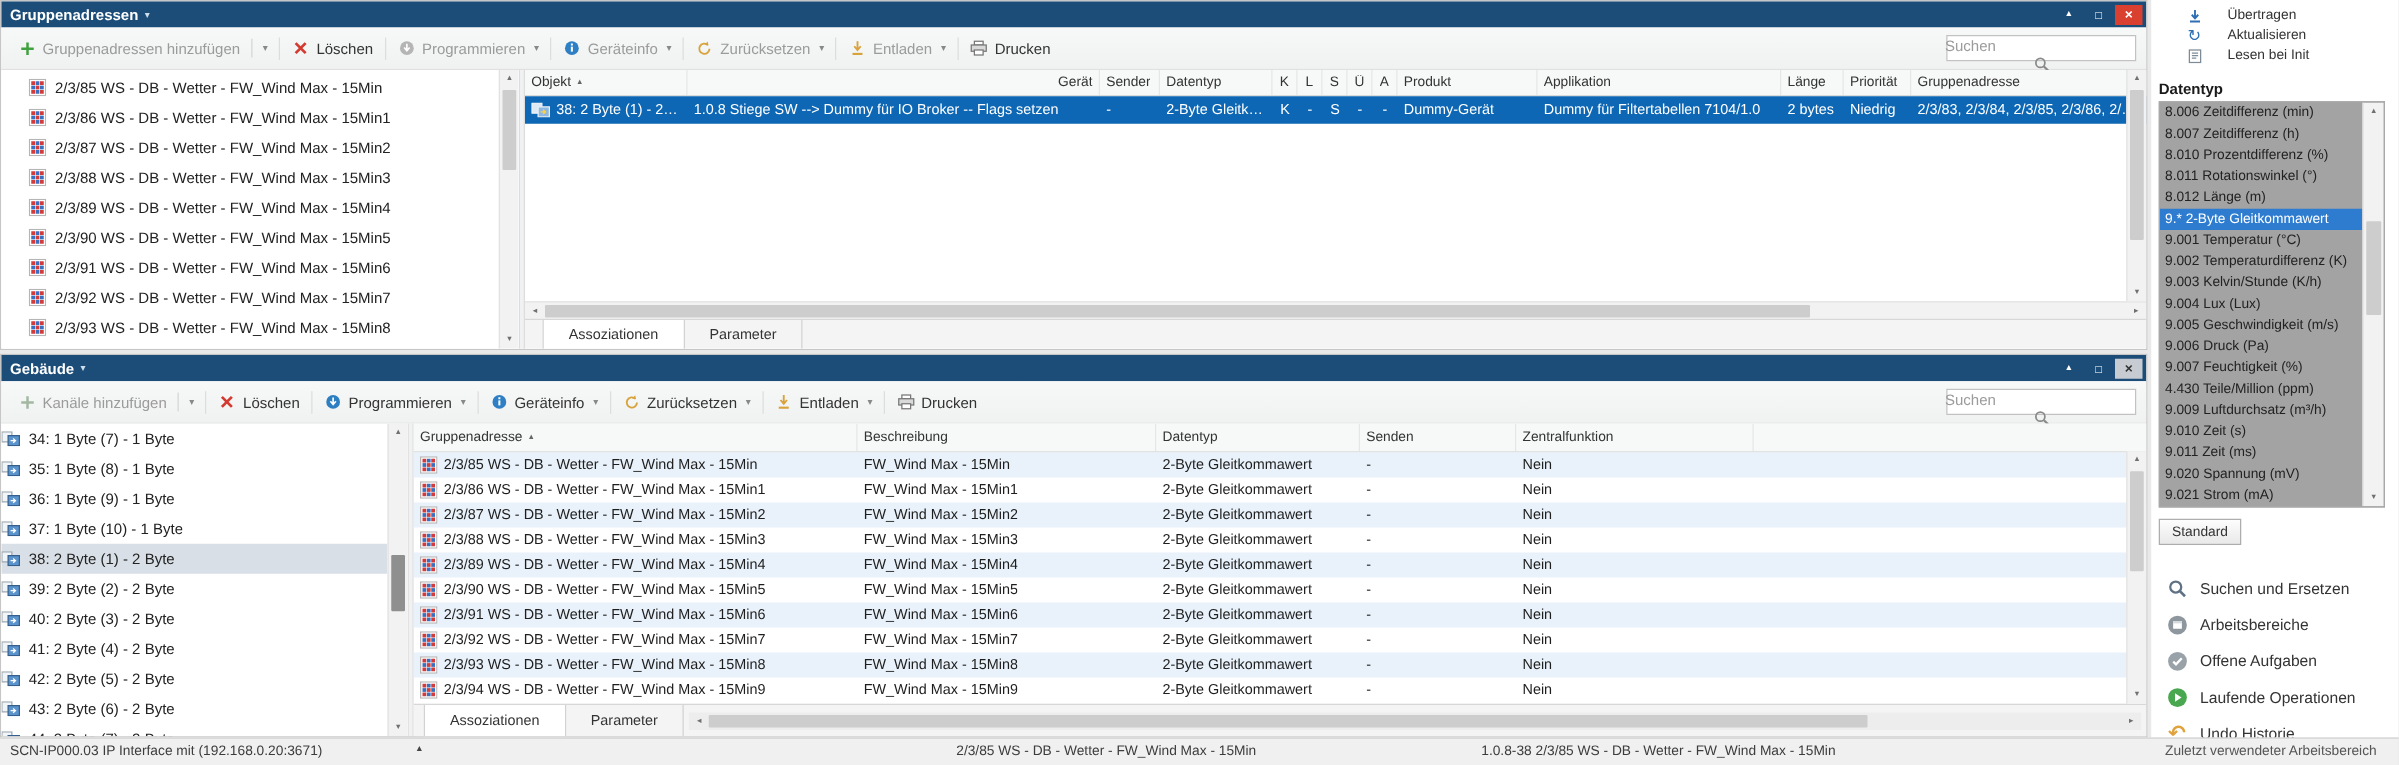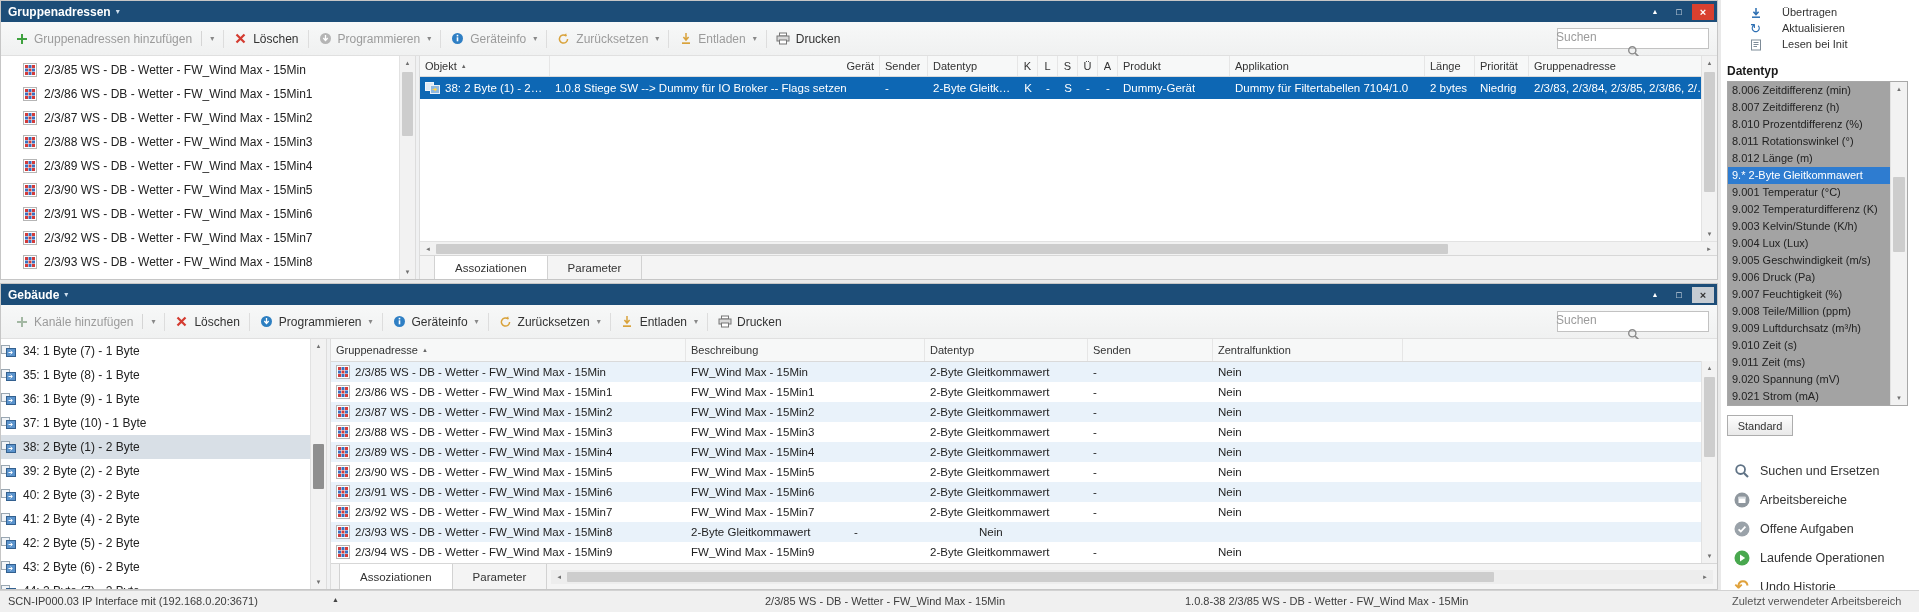--- a/index.html
+++ b/index.html
@@ -957,20 +957,23 @@
                     <rect x="9" y="2" width="3" height="3" fill="#d23b3b"></rect>
                     <rect x="2" y="5.5" width="3" height="3" fill="#3a6fbf"></rect>
                     <rect x="5.5" y="5.5" width="3" height="3" fill="#d23b3b"></rect>
                     <rect x="9" y="5.5" width="3" height="3" fill="#3a6fbf"></rect>
                     <rect x="2" y="9" width="3" height="3" fill="#d23b3b"></rect>
                     <rect x="5.5" y="9" width="3" height="3" fill="#3a6fbf"></rect>
                     <rect x="9" y="9" width="3" height="3" fill="#d23b3b"></rect>
                   </svg>
                   <span class="lbl">2/3/93 WS - DB - Wetter - FW_Wind Max - 15Min8</span>
                 </div>
+                <div class="td" style="width: 239px; flex: 0 0 239px;">
+                  <span class="lbl">FW_Wind Max - 15Min8</span>
+                </div>
                 <div class="td" style="width: 163px; flex: 0 0 163px;">
                   <span class="lbl">2-Byte Gleitkommawert</span>
                 </div>
                 <div class="td" style="width: 125px; flex: 0 0 125px;">
                   <span class="lbl">-</span>
                 </div>
                 <div class="td" style="width: 190px; flex: 0 0 190px;">
                   <span class="lbl">Nein</span>
                 </div>
                 <div class="td fill"></div>
@@ -1070,21 +1073,21 @@
           <div class="dt-item"><span class="lbl">8.011 Rotationswinkel (°)</span></div>
           <div class="dt-item"><span class="lbl">8.012 Länge (m)</span></div>
           <div class="dt-item selected"><span class="lbl">9.* 2-Byte Gleitkommawert</span></div>
           <div class="dt-item"><span class="lbl">9.001 Temperatur (°C)</span></div>
           <div class="dt-item"><span class="lbl">9.002 Temperaturdifferenz (K)</span></div>
           <div class="dt-item"><span class="lbl">9.003 Kelvin/Stunde (K/h)</span></div>
           <div class="dt-item"><span class="lbl">9.004 Lux (Lux)</span></div>
           <div class="dt-item"><span class="lbl">9.005 Geschwindigkeit (m/s)</span></div>
           <div class="dt-item"><span class="lbl">9.006 Druck (Pa)</span></div>
           <div class="dt-item"><span class="lbl">9.007 Feuchtigkeit (%)</span></div>
-          <div class="dt-item"><span class="lbl">9.008 Teile/Million (ppm)</span></div>
+          <div class="dt-item"><span class="lbl">4.430 Teile/Million (ppm)</span></div>
           <div class="dt-item"><span class="lbl">9.009 Luftdurchsatz (m³/h)</span></div>
           <div class="dt-item"><span class="lbl">9.010 Zeit (s)</span></div>
           <div class="dt-item"><span class="lbl">9.011 Zeit (ms)</span></div>
           <div class="dt-item"><span class="lbl">9.020 Spannung (mV)</span></div>
           <div class="dt-item"><span class="lbl">9.021 Strom (mA)</span></div>
         </div>
       <div class="vscroll">
         <span class="vs-a up">▲</span>
         <div class="vs-thumb" style="top:95px;height:75px"></div>
         <span class="vs-a dn">▼</span>

